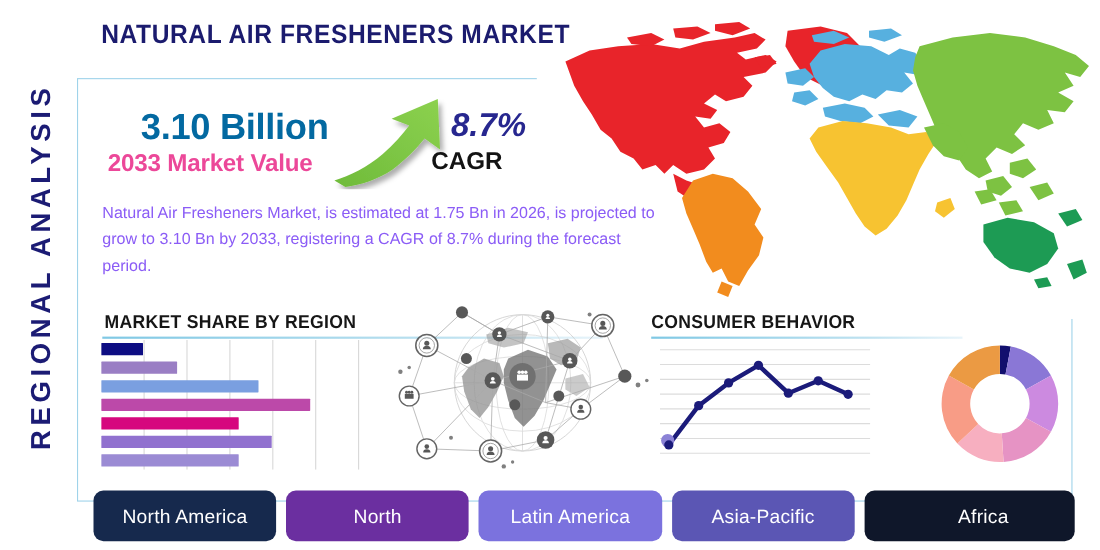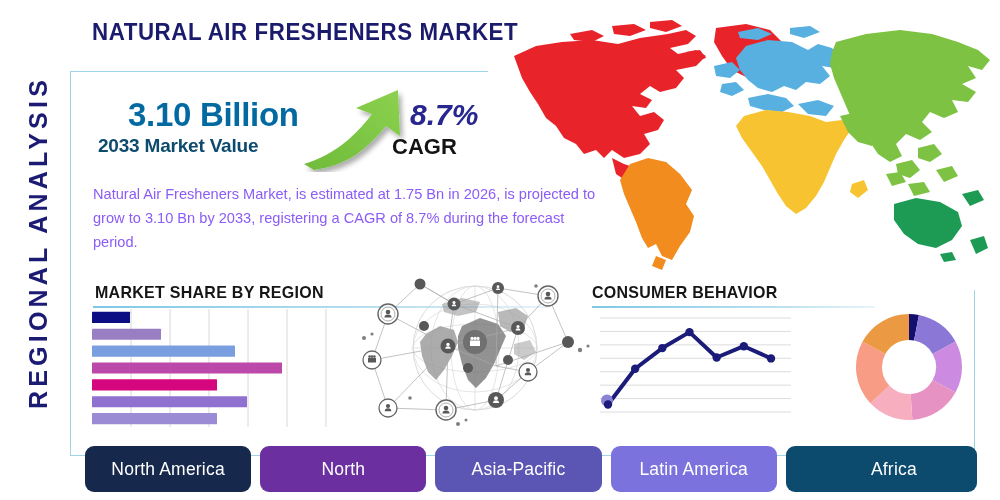--- a/index.html
+++ b/index.html
@@ -49,21 +49,21 @@
   }
 
   
   #kpi-value {
     position: absolute; left: 128px; top: 96px;
     font-size: 33px; font-weight: 700; color: #0369a1;
     letter-spacing: -0.3px; white-space: nowrap;
   }
   #kpi-caption {
     position: absolute; left: 98px; top: 135px;
-    font-size: 19px; font-weight: 700; color: #0c4a6e;
+    font-size: 22px; font-weight: 700; color: #ec4899;
     letter-spacing: -0.2px; white-space: nowrap;
   }
   #cagr-value {
     position: absolute; left: 410px; top: 98px;
     font-size: 30px; font-weight: 700; color: #27278f;
     white-space: nowrap;
     font-style: italic;
   }
   #cagr-caption {
     position: absolute; left: 392px; top: 134px;
@@ -373,18 +373,18 @@
       <path d="M105.44425404232477 33.467055272609095 A53 53 0 0 1 105.44425404232477 84.53294472739091 L82.66028036118432 72.00734920074632 A27 27 0 0 0 82.66028036118432 45.99265079925369 Z" fill="#cc8ae0"></path>
       <path d="M105.44425404232477 84.53294472739091 A53 53 0 0 1 62.327897535053616 111.89541660669839 L60.69534402729146 85.94672166756334 A27 27 0 0 0 82.66028036118432 72.00734920074632 Z" fill="#e693c4"></path>
       <path d="M62.327897535053616 111.89541660669839 A53 53 0 0 1 20.364662746665182 95.2809966142205 L39.31784705962188 77.48277186007459 A27 27 0 0 0 60.69534402729146 85.94672166756334 Z" fill="#f7afc0"></path>
       <path d="M20.364662746665182 95.2809966142205 A53 53 0 0 1 12.555745957675235 33.46705527260909 L35.33971963881569 45.99265079925368 A27 27 0 0 0 39.31784705962188 77.48277186007459 Z" fill="#f89c86"></path>
       <path d="M12.555745957675235 33.46705527260909 A53 53 0 0 1 58.99999999999999 6 L58.99999999999999 32 A27 27 0 0 0 35.33971963881569 45.99265079925368 Z" fill="#eb9a43"></path>
     </svg>
 
   <div id="region-bar">
       <div class="region-btn" style="background: rgb(22, 41, 77); text-align: right;">North America</div>
       <div class="region-btn" style="background: rgb(107, 47, 160);">North</div>
+      <div class="region-btn" style="background: rgb(123, 114, 222);">Latin America</div>
       <div class="region-btn" style="background: rgb(91, 86, 180);">Asia-Pacific</div>
-      <div class="region-btn" style="background: rgb(123, 114, 222);">Latin America</div>
-      <div class="region-btn" style="background: #0c4a6e; padding-left: 25px;">Africa</div>
+      <div class="region-btn" style="background: #0f172a; padding-left: 25px;">Africa</div>
     </div>
 
 </div>
 
 </body></html>

